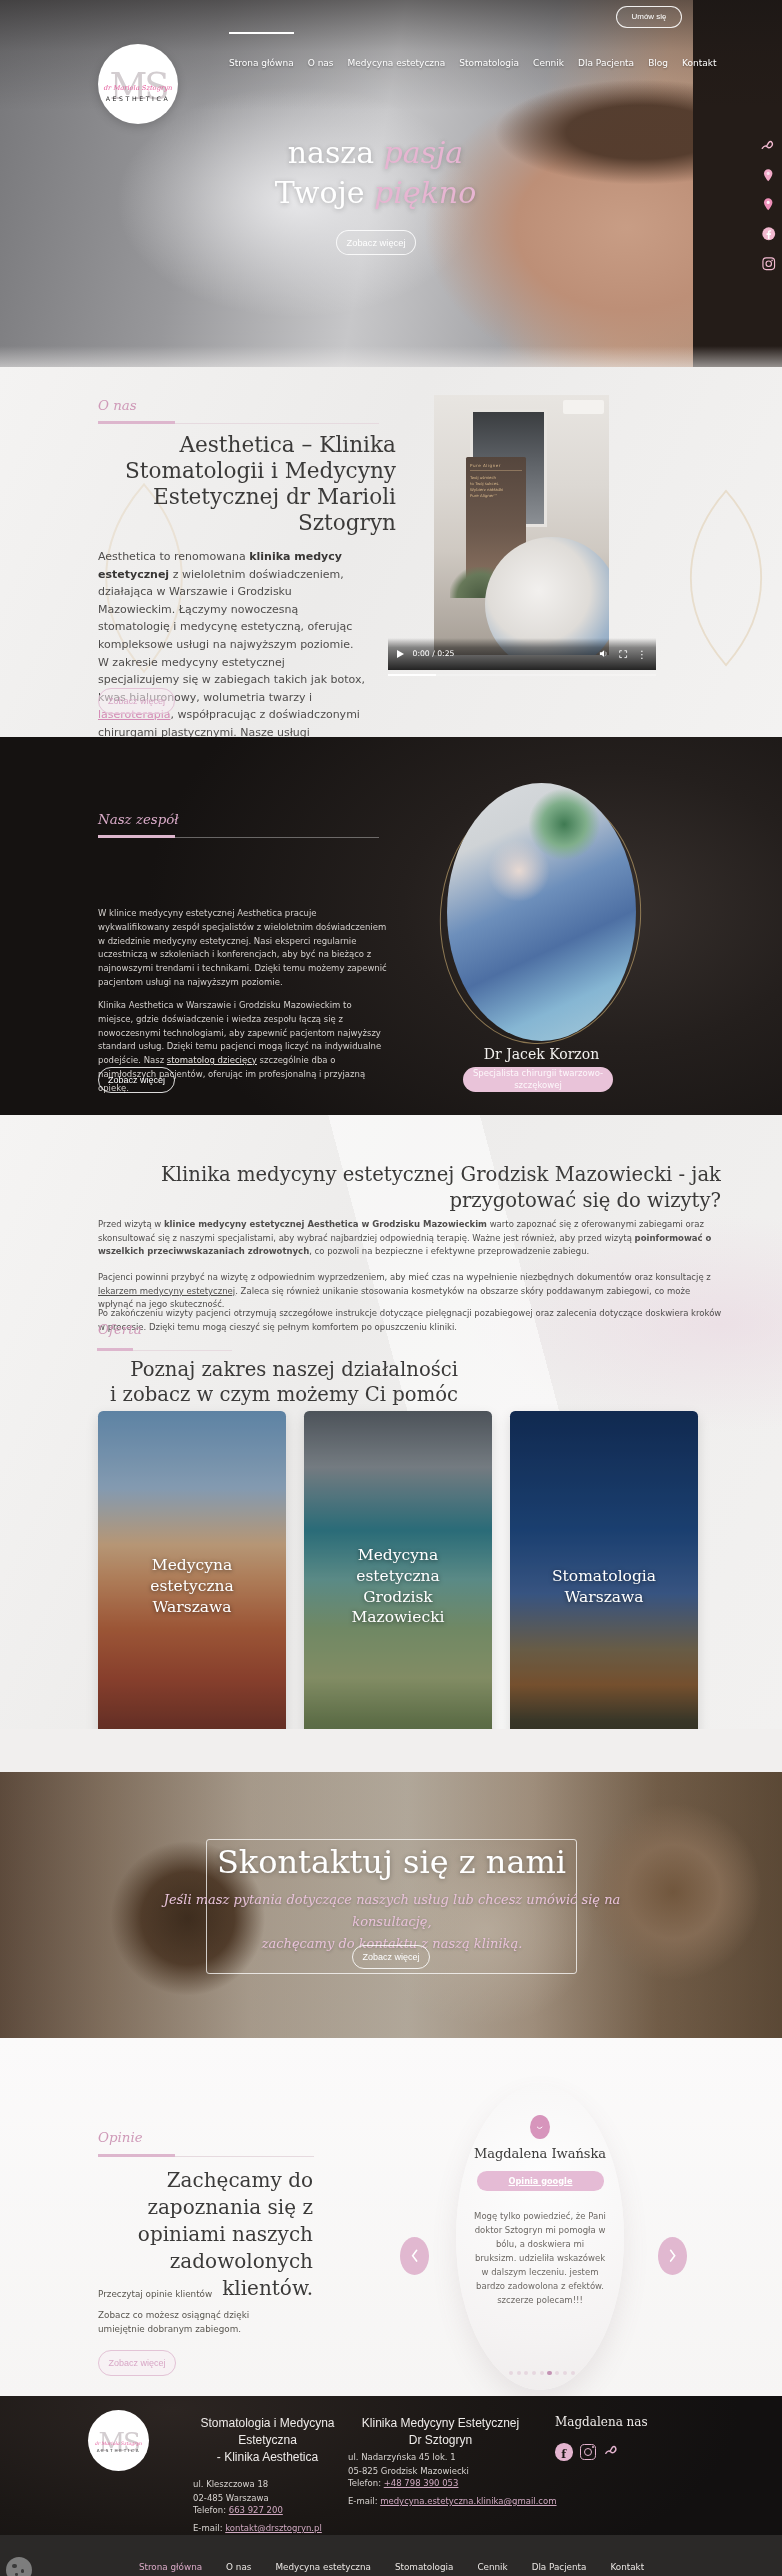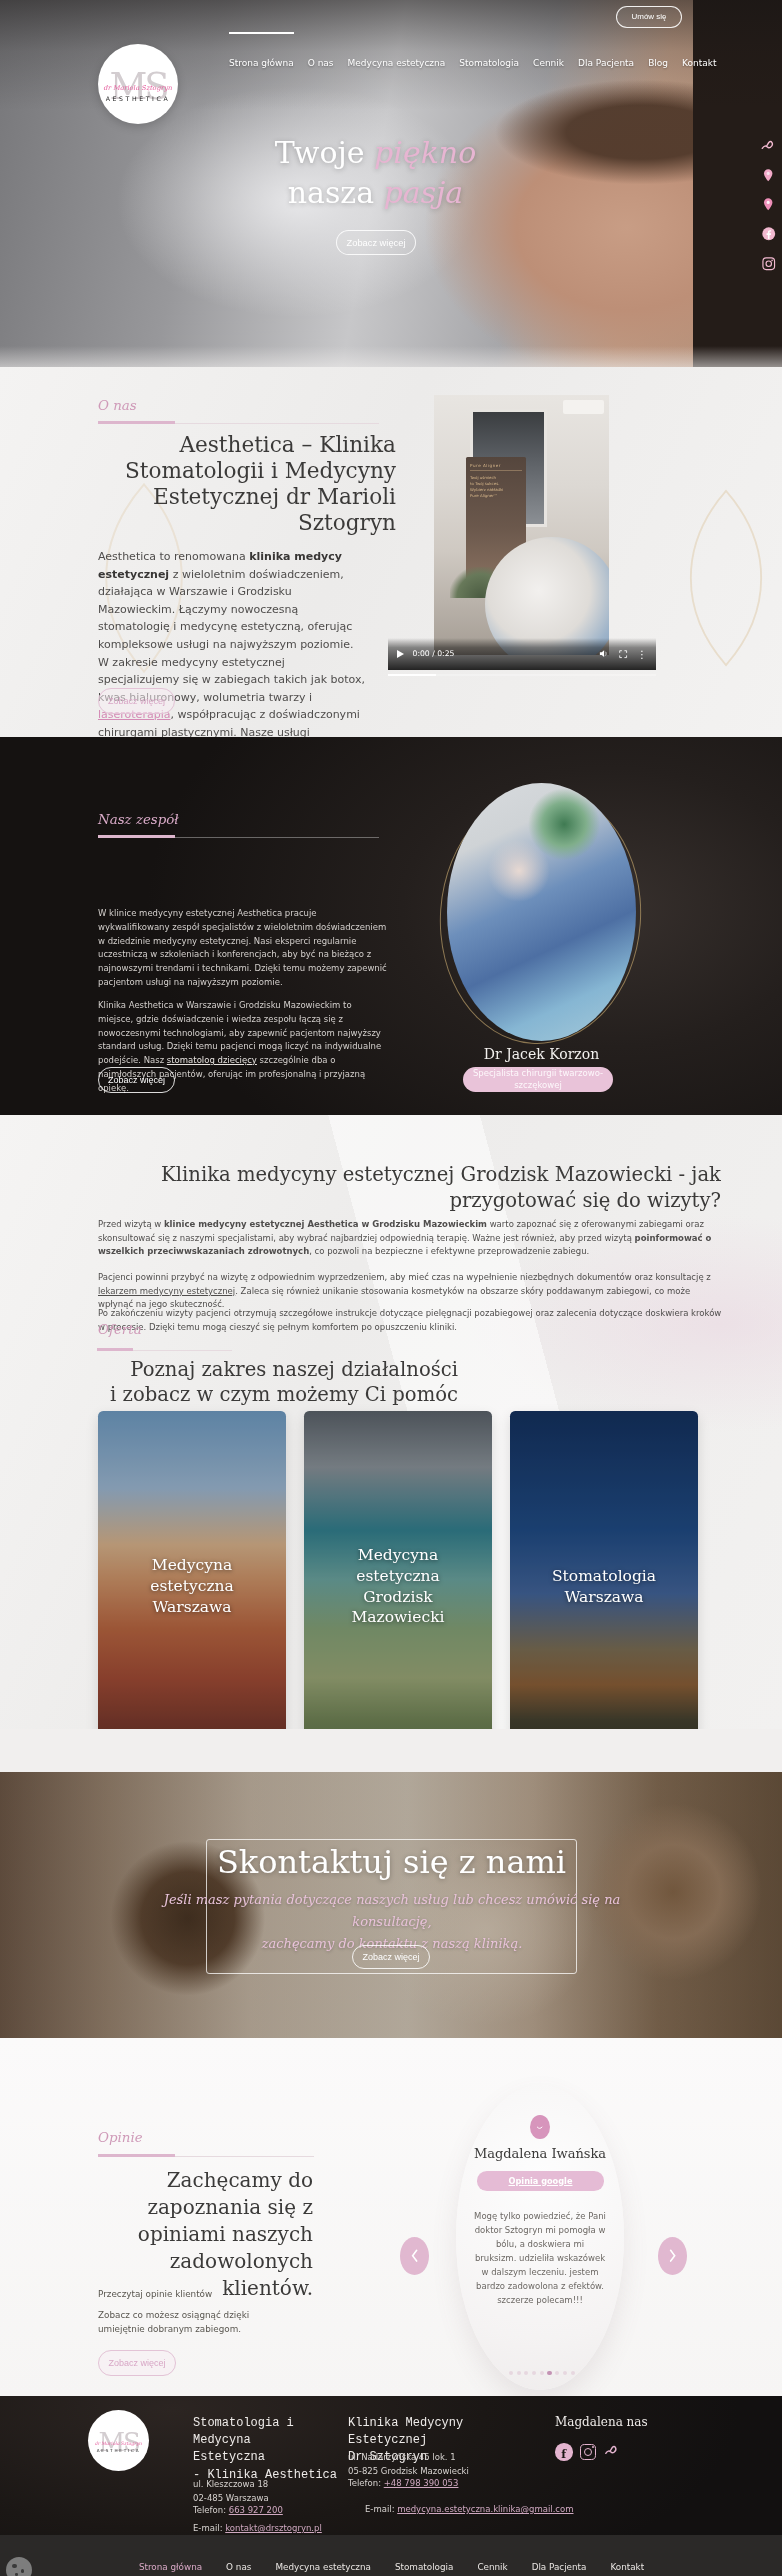--- a/index.html
+++ b/index.html
@@ -201,31 +201,31 @@
   .dot { width:4.1px; height:4.1px; border-radius:50%; background:#e7d7df; cursor:pointer; }
   .dot.active { background:#c493b4; }
 
   
   #footer { top:2396px; height:139px;
     background:radial-gradient(567px 216px at 22% 10%, #2c2522 0%, #1b1715 55%, #121010 100%); }
   #footer-logo { position:absolute; left:88px; top:14.4px; width:61px; height:61px; }
   #footer-logo .logo-ms { font-size:26px; margin-top:3.1px; letter-spacing:-2.1px; }
   #footer-logo .logo-script { font-size:4.6px; margin-top:-13.4px; }
   #footer-logo .logo-word { font-size:4.1px; margin-top:2.1px; letter-spacing:1.8px; }
-  .fcol-title { position:absolute; top:18.5px; font-family:Liberation Mono, monospace; font-size:12px; line-height:1.45; color:#eeebe9; }
+  .fcol-title { position:absolute; top:18.5px; font-family:Liberation Sans, sans-serif; font-size:12px; line-height:1.45; color:#eeebe9;text-align:center; }
   #fcol1-title { left:193px; width:149px; }
   #fcol2-title { left:348px; width:185px; }
   .faddr { position:absolute; font-size:8.5px; line-height:1.7; color:#d7d3d0; }
   #fcol1-addr { left:193px; top:81px; }
   #fcol2-addr { left:348px; top:54px; }
   .fline { position:absolute; font-size:8.5px; color:#d7d3d0; }
   #fcol1-phone { left:193px; top:109px; }
   #fcol1-email { left:193px; top:127px; }
   #fcol2-phone { left:348px; top:82px; }
-  #fcol2-email { left:348px; top:108px;margin-left:17px; }
+  #fcol2-email { left:348px; top:100px; }
   .flink { color:#cfa8c0; text-decoration:underline; cursor:pointer; }
   #follow-title { position:absolute; left:555px; top:18.5px; font-family:"DejaVu Serif",serif; font-size:12px; color:#eeebe9; }
   #follow-icons { position:absolute; left:555px; top:47px; display:flex; gap:7.2px; align-items:center; }
   .fb-circle { width:17.5px; height:17.5px; border-radius:50%; background:#e4b4cf; color:#1b1715; font-weight:bold;
     font-family:"DejaVu Serif",serif; font-size:11.3px; display:flex; align-items:flex-end; justify-content:center; cursor:pointer; }
   .ig-square { width:16.5px; height:16.5px; border:1.3px solid #e4b4cf; border-radius:4.6px; position:relative; cursor:pointer; }
   .ig-square::before { content:""; position:absolute; left:3.6px; top:3.6px; width:6.2px; height:6.2px; border:1.3px solid #e4b4cf; border-radius:50%; }
   .ig-square::after { content:""; position:absolute; right:1.5px; top:1.5px; width:2.1px; height:2.1px; border-radius:50%; background:#e4b4cf; }
 
   
@@ -254,22 +254,22 @@
     <a class="nav-item">Stomatologia</a>
     <a class="nav-item">Cennik</a>
     <a class="nav-item">Dla Pacjenta</a>
     <a class="nav-item">Blog</a>
     <a class="nav-item">Kontakt</a>
   </nav>
 
   <button id="umow-btn">Umów się</button>
 
   <div id="hero-title" class="serif">
+    <div><span>nasza</span> <span class="pink">pasja</span></div>
     <div><span>Twoje</span> <span class="pink">piękno</span></div>
-    <div><span>nasza</span> <span class="pink">pasja</span></div>
   </div>
   <button id="hero-cta">Zobacz więcej</button>
 
   <div id="hero-social">
     <span class="sicon">
       <svg width="15.5" height="15.5" viewBox="0 0 24 24" fill="none" stroke="#f2b9d0" stroke-width="2.2" stroke-linecap="round">
         <path d="M2 16 q4 -6 8 -2 q2 2 5 0 q4 -3 2 -7 q-2 -3 -5 0 l-3 5"></path>
       </svg>
     </span>
     <span class="sicon">

